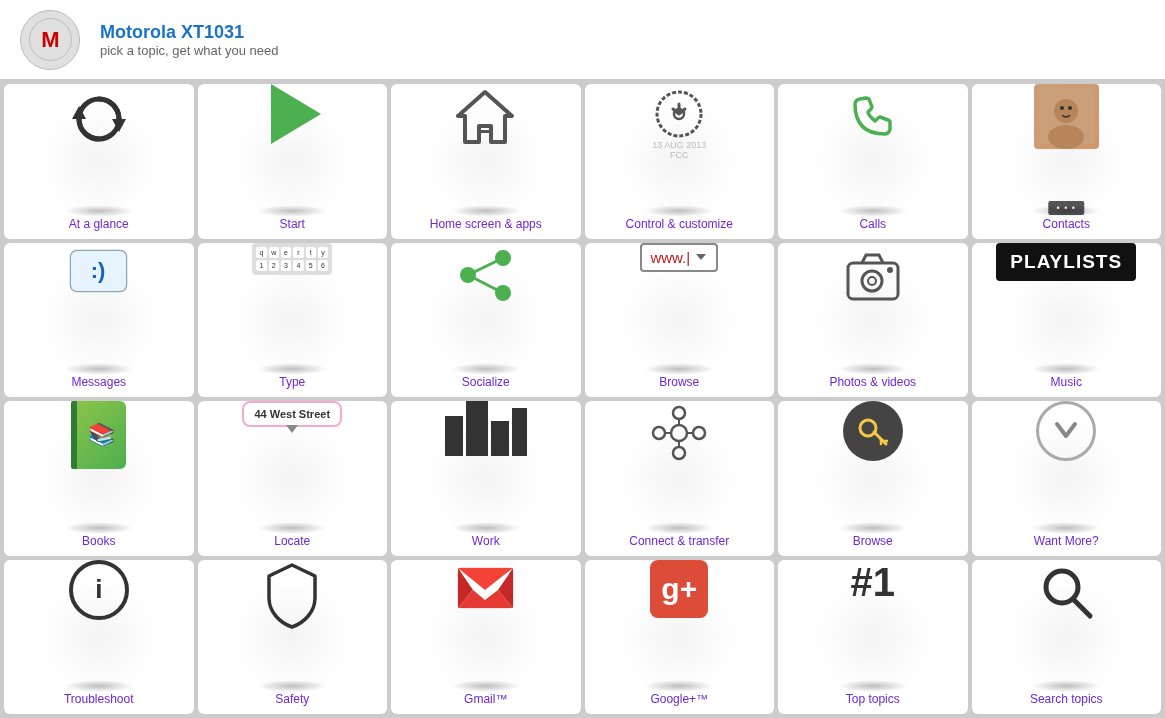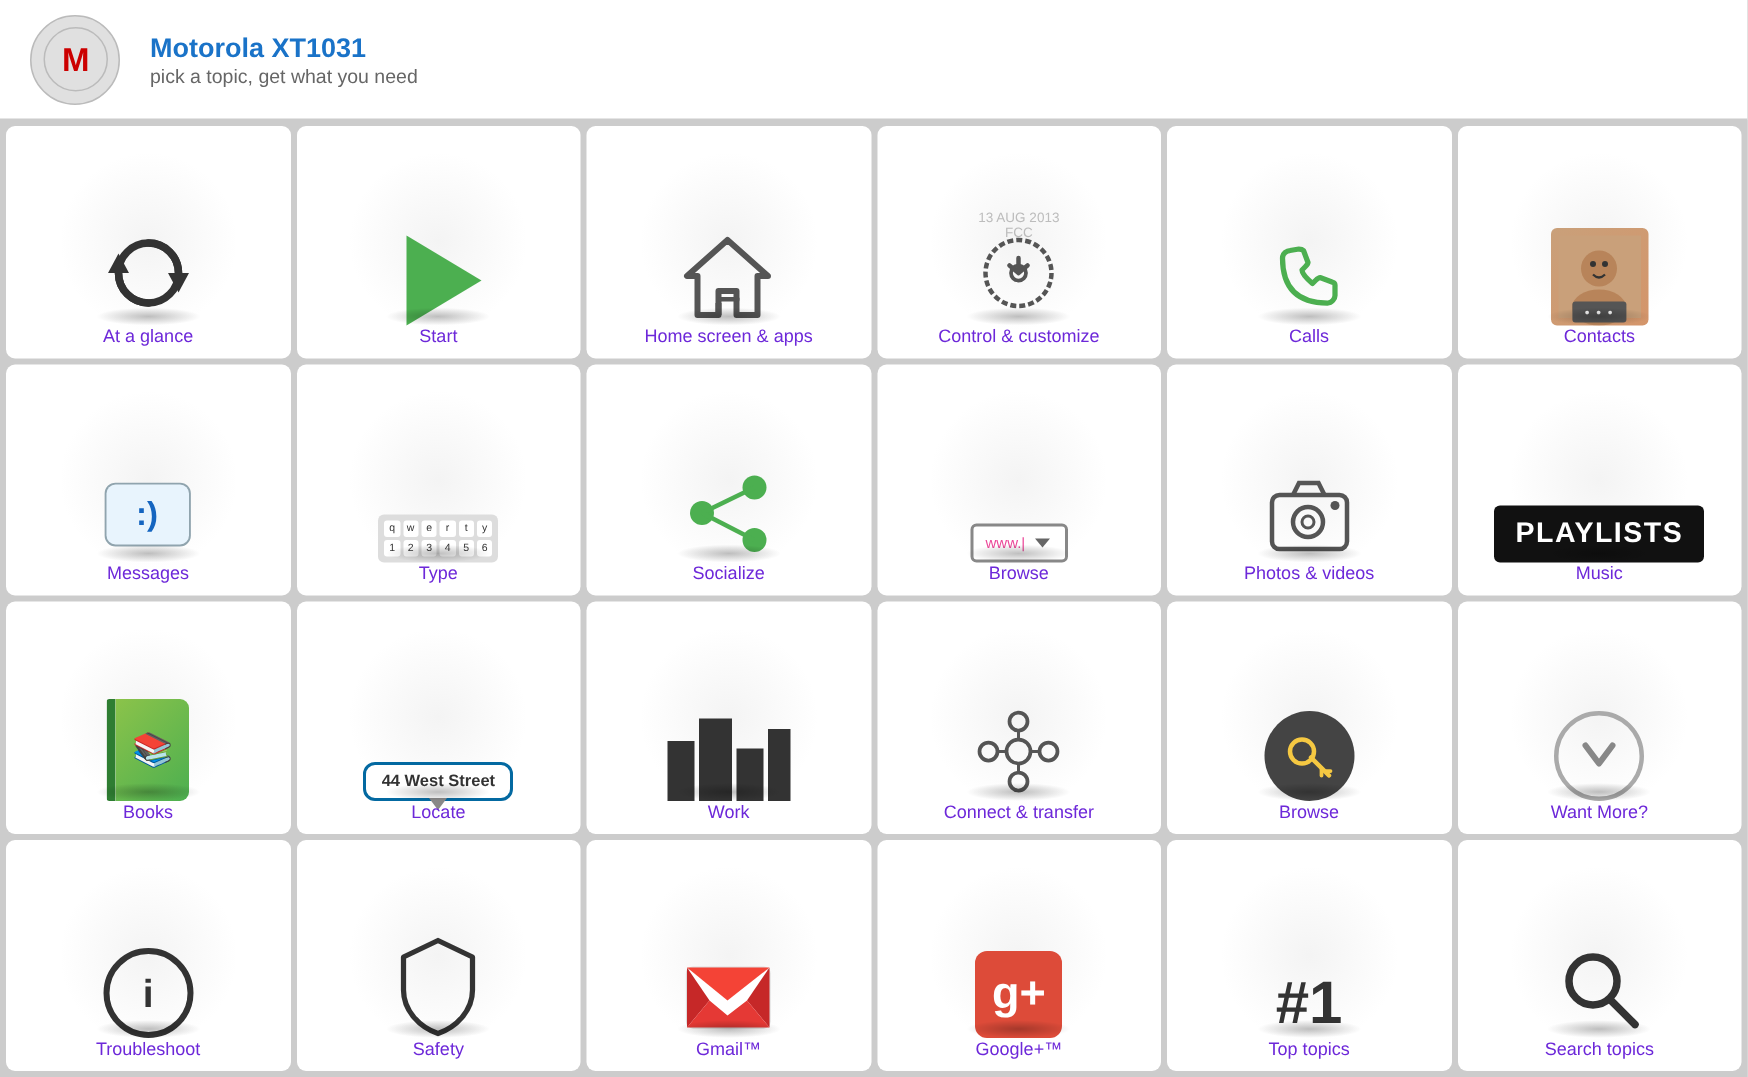--- a/index.html
+++ b/index.html
@@ -69,21 +69,21 @@
     .cell-label {
       font-size: 12px;
       color: #6d28d9;
       font-weight: 500;
       z-index: 2;
     }
 
     .icon-area {
       flex: 1;
       display: flex;
-      align-items: flex-end;
+      align-items: flex-start;
       justify-content: center;
       width: 100%;
       position: relative;
     }
 
     
     .icon-shadow {
       position: absolute;
       bottom: 0;
       width: 70px;
@@ -136,22 +136,22 @@
       padding: 2px 0;
       font-size: 7px;
     }
 
     
     .browser-bar {
       background: white;
       border: 2px solid #888;
       border-radius: 4px;
       padding: 4px 8px;
-      font-size: 10px;
-      color: #ec4899;
+      font-size: 15px;
+      color: #b91c1c;
       display: flex;
       align-items: center;
       gap: 4px;
     }
 
     
     .playlist-box {
       background: #111;
       color: white;
       font-size: 19px;
@@ -174,21 +174,21 @@
       font-size: 9px;
       color: white;
       font-weight: bold;
       text-align: center;
       padding: 4px;
     }
 
     
     .locate-box {
       background: white;
-      border: 2px solid #0369a1;
+      border: 2px solid #f9a8d4;
       border-radius: 8px;
       padding: 5px 10px;
       font-size: 11px;
       color: #333;
       font-weight: bold;
       position: relative;
     }
     .locate-box::after {
       content: '';
       position: absolute;

